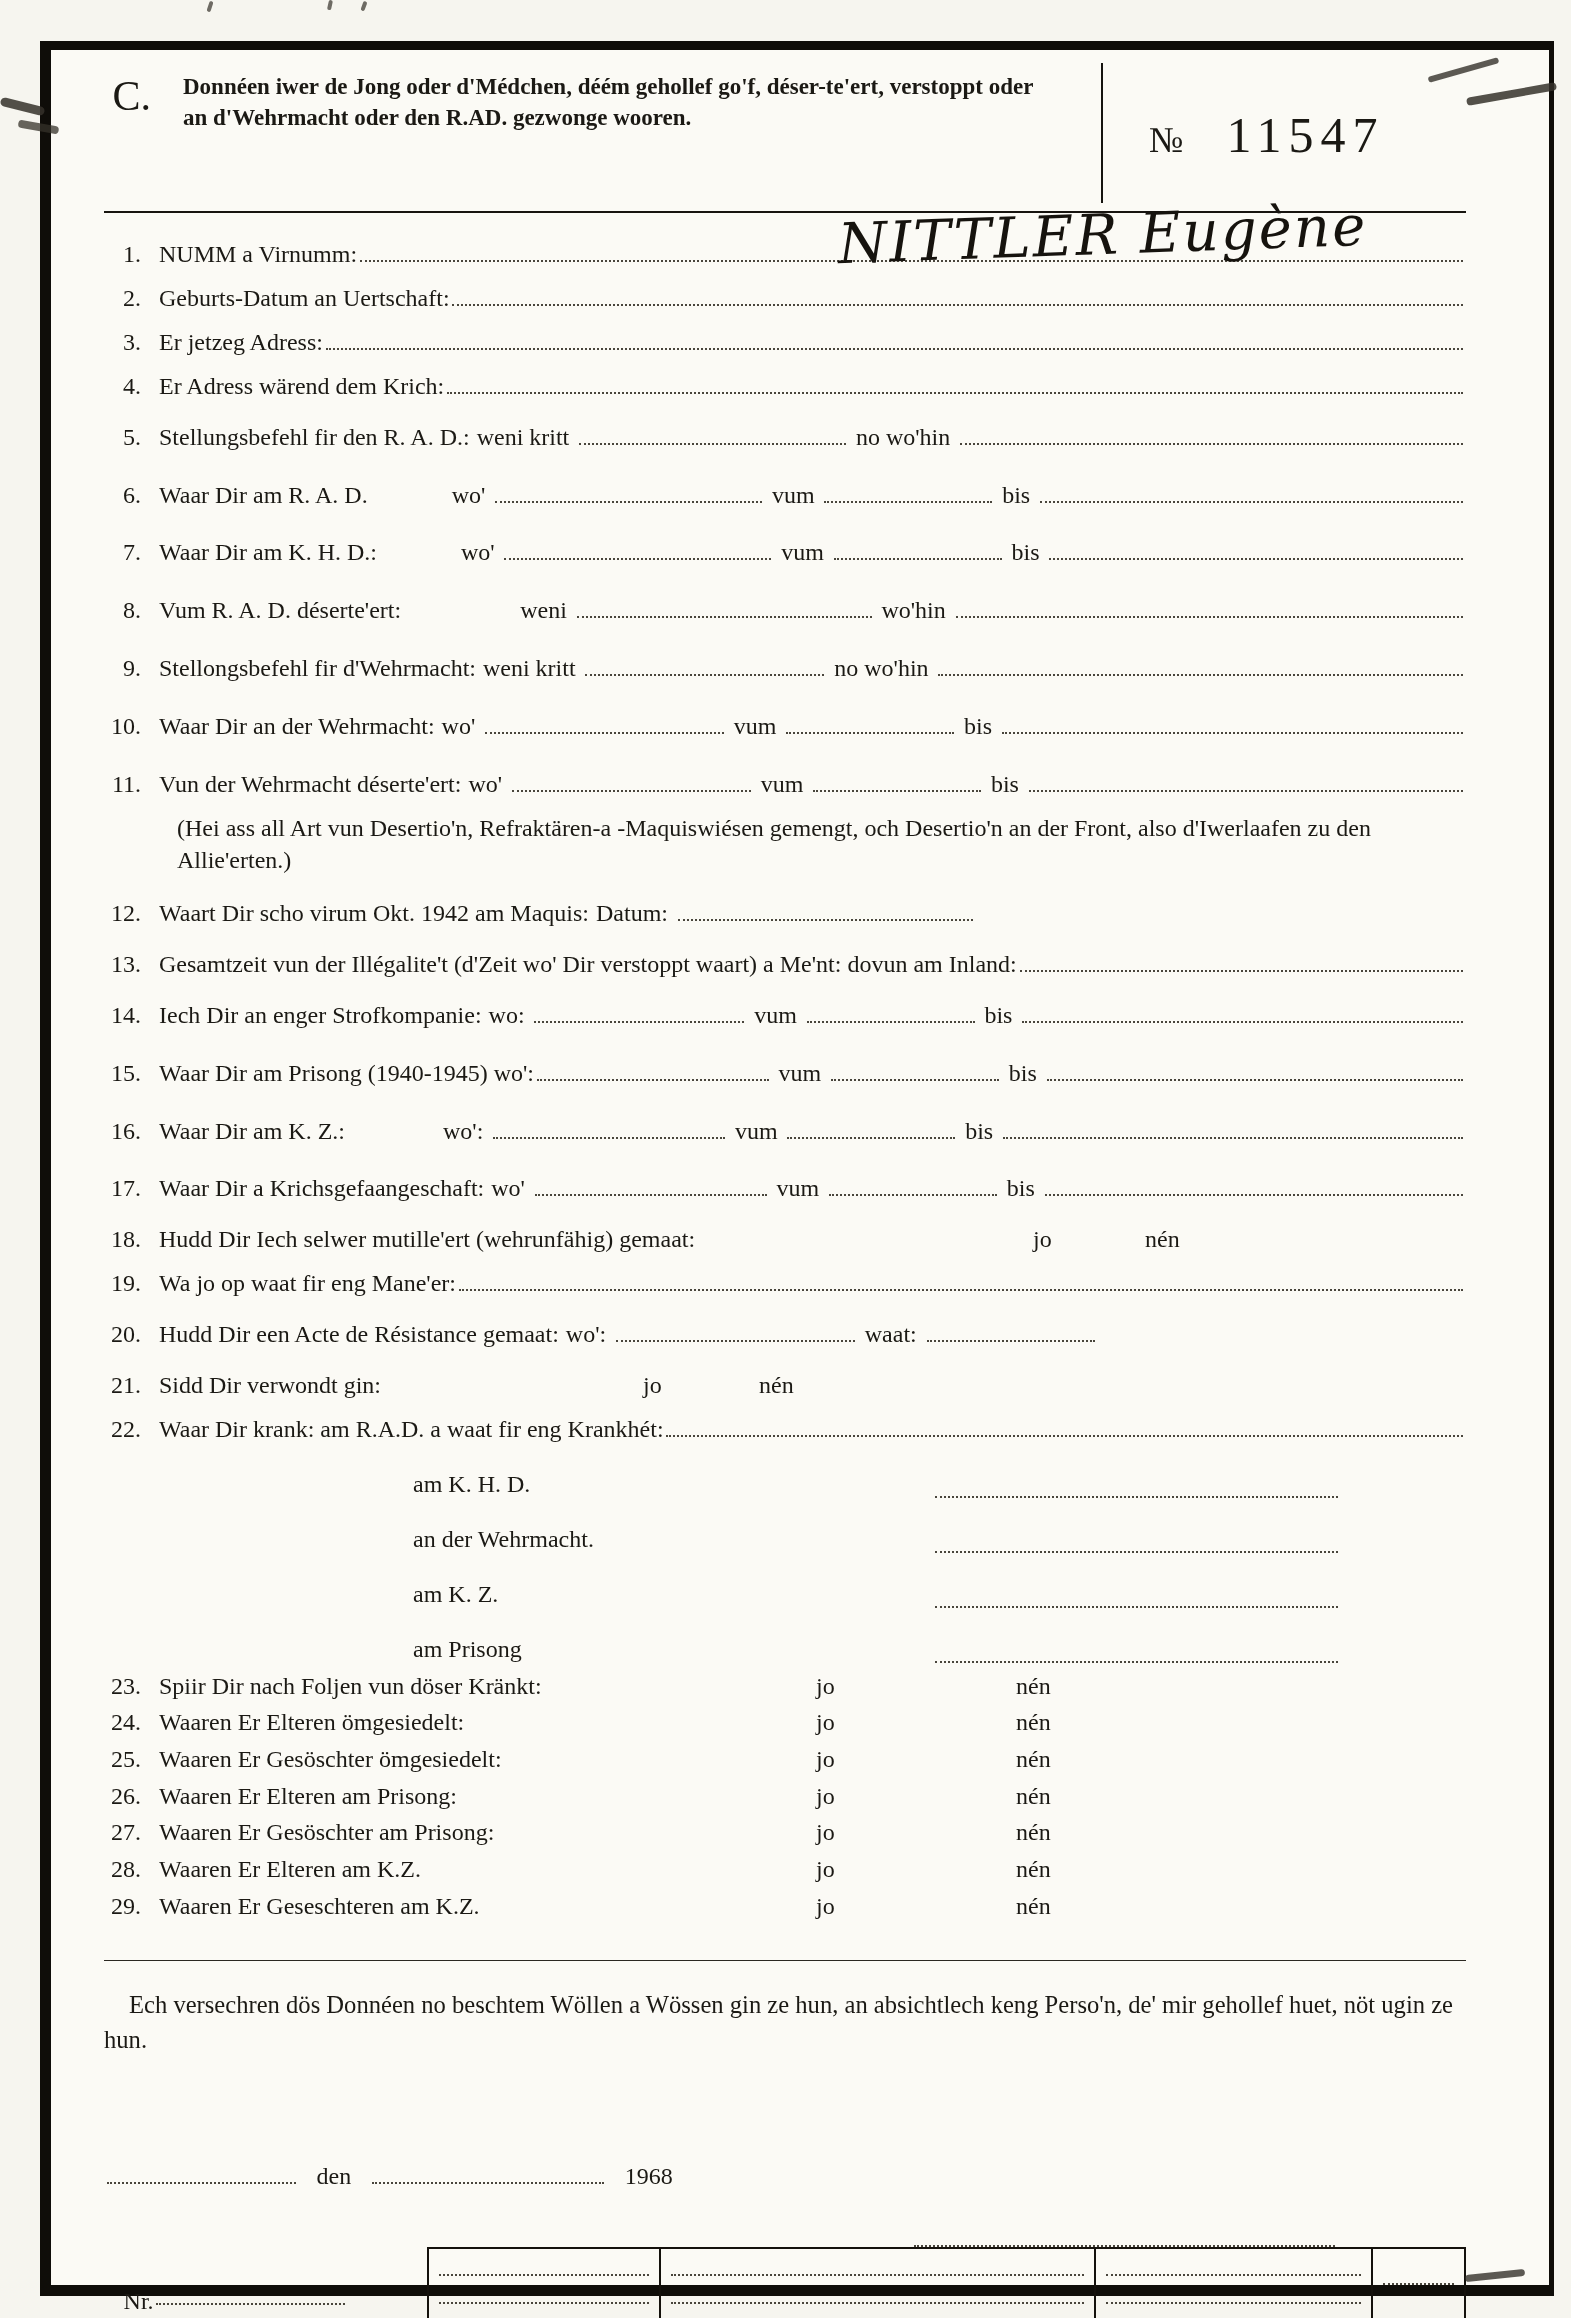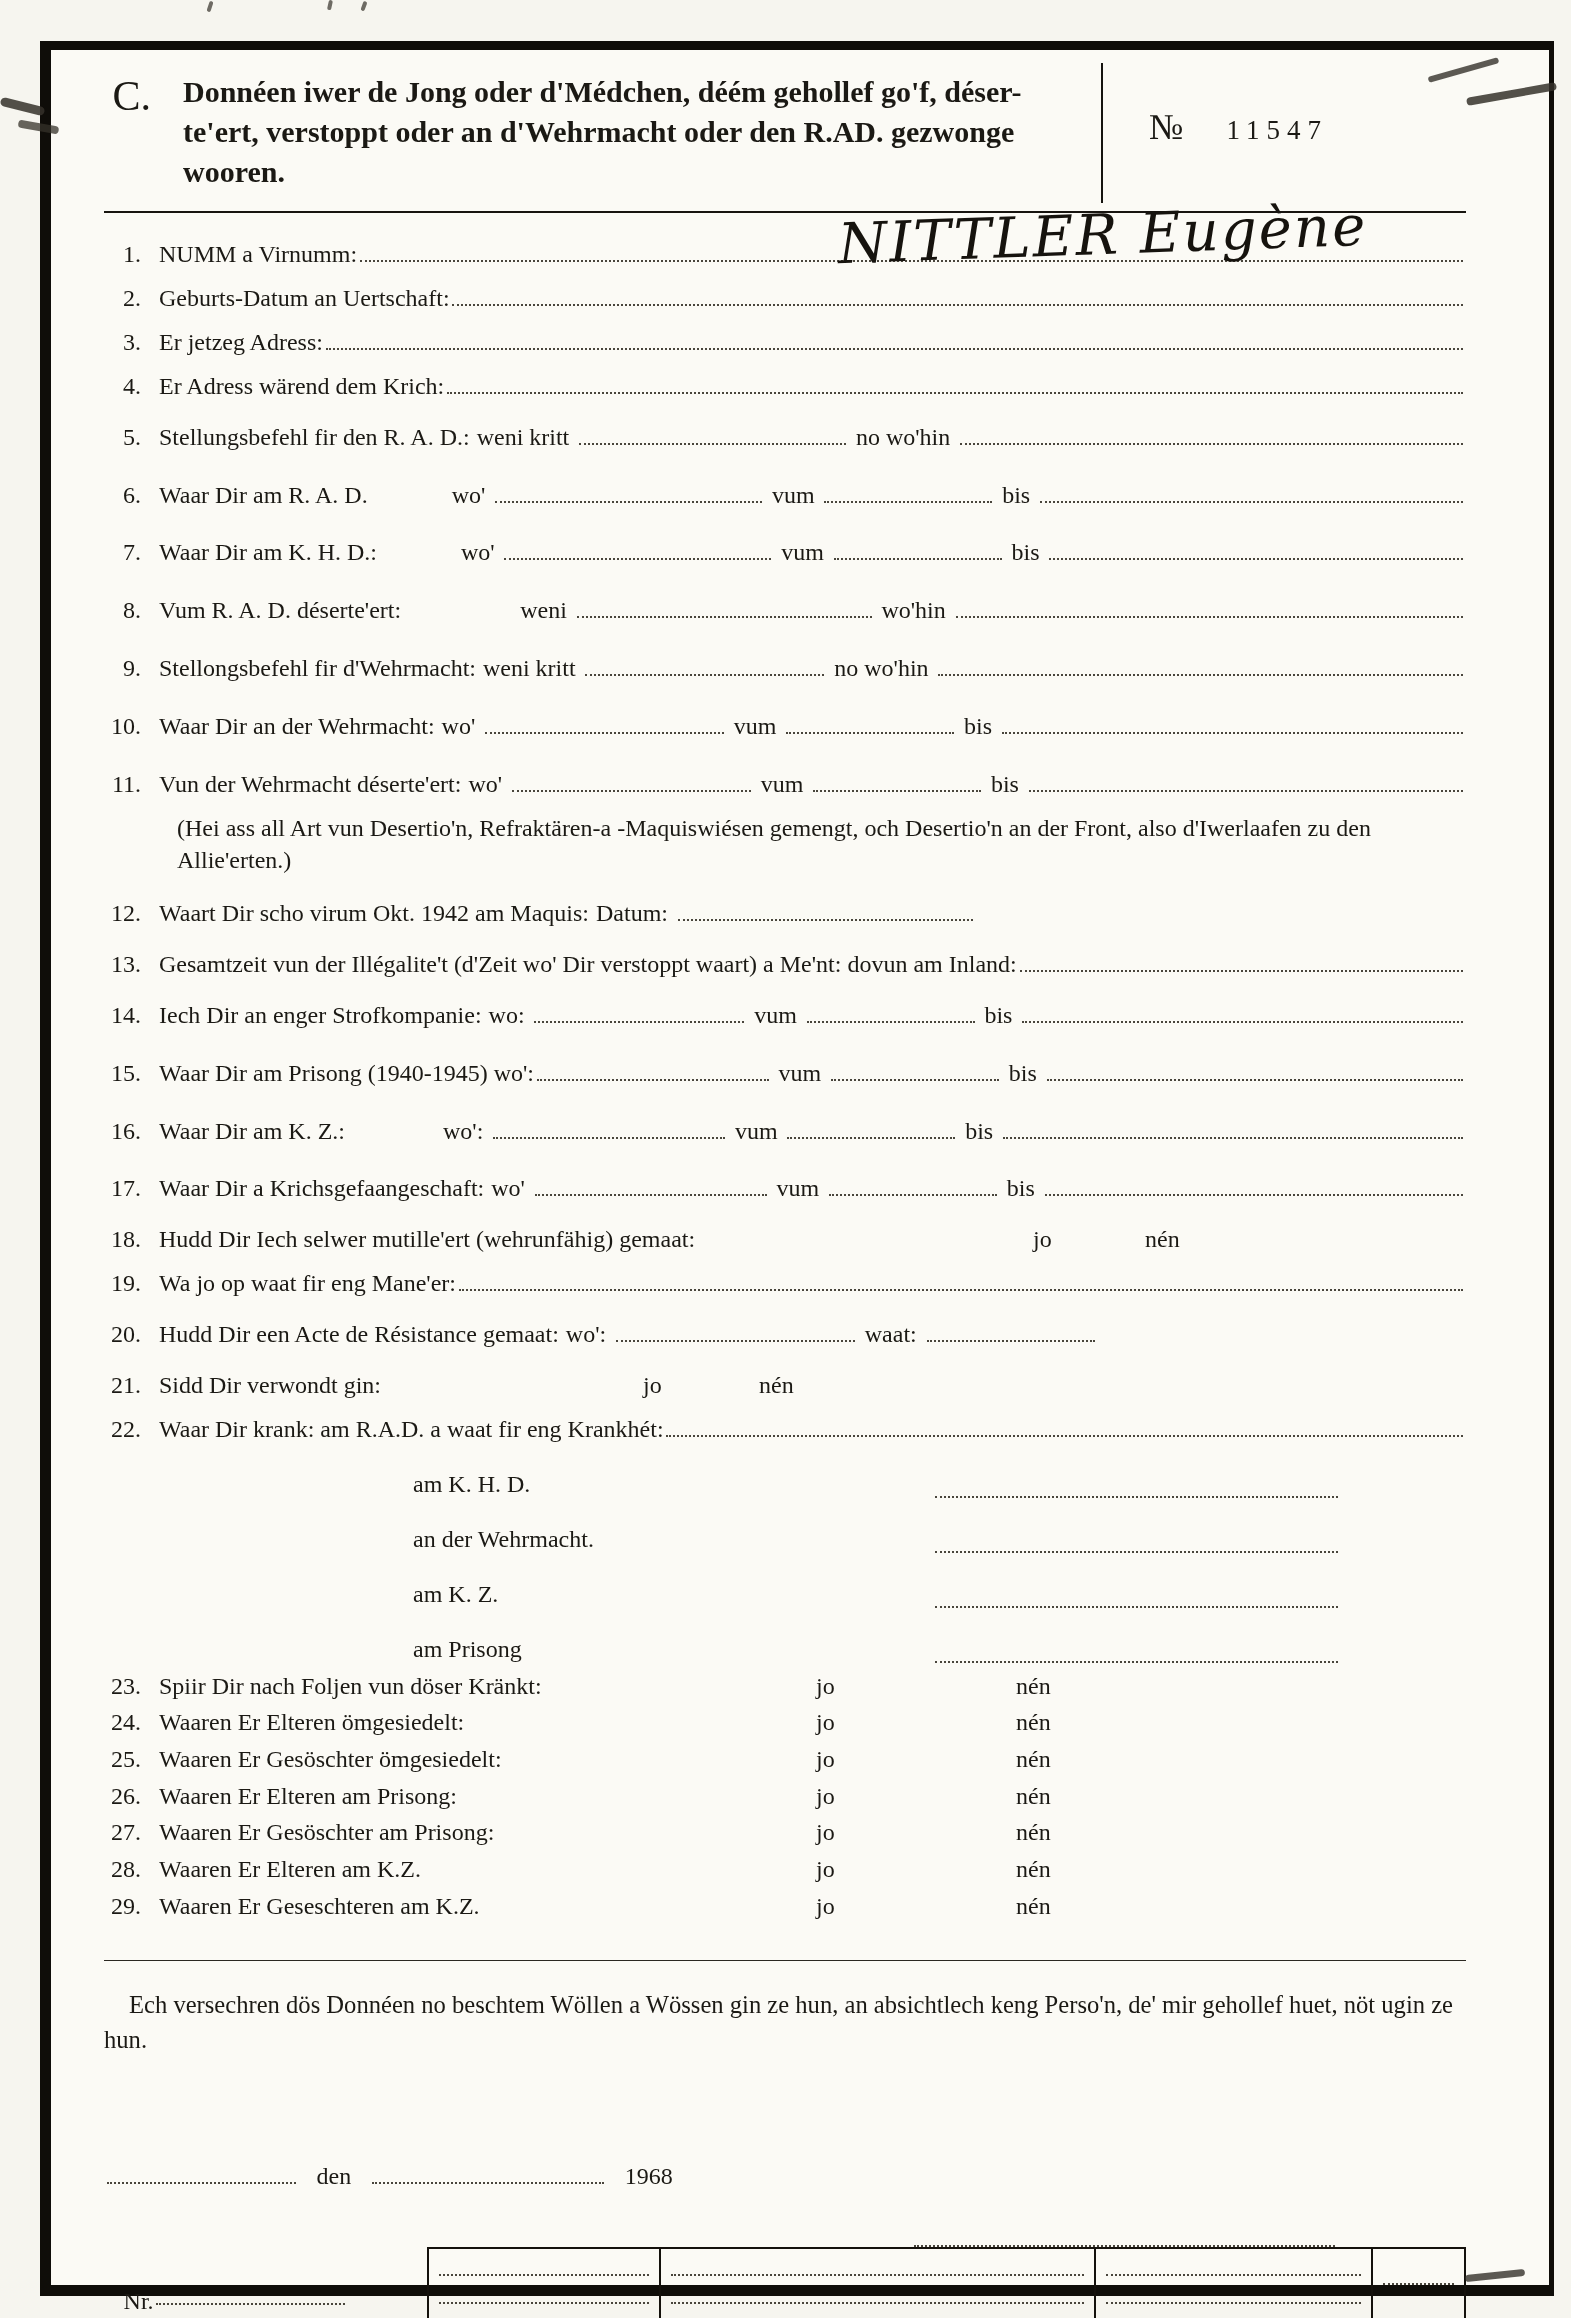--- a/index.html
+++ b/index.html
@@ -11,24 +11,24 @@
   .frame{
     position:absolute;left:40px;top:41px;width:1514px;height:2255px;
     background:#fbfaf5;border-style:solid;border-color:#0f0d09;
     border-width:9.8px 5.6px 11.2px 11.2px;
     padding:12.6px 83px 0 53px;
     display:flex;flex-direction:column;
   }
   
   .hdr{display:flex;align-items:flex-start}
   .hletter{flex:0 0 79px;font-size:42px;padding:9.8px 0 0 8.4px}
-  .htext{flex:0 0 877px;font-size:30px;font-weight:bold;line-height:1.32;padding-top:9.8px}
+  .htext{flex:0 0 877px;font-size:23px;font-weight:bold;line-height:1.32;padding-top:9.8px}
   .hdivider{width:2.1px;background:#15130f;align-self:stretch;min-height:140px;margin-left:41px}
   .hno{display:flex;align-items:baseline;gap:43px;margin:43px 0 0 46px;font-size:36px;white-space:nowrap}
-  .hno .noval{font-size:27px;letter-spacing:7px}
+  .hno .noval{font-size:50px;letter-spacing:7px}
   .hrule{border:none;border-top:2.1px solid #17140f;margin-top:8.4px}
   
   .form-body{margin-top:11.2px}
   .row{display:flex;align-items:baseline;margin-top:17px;font-size:24px;line-height:1.12;white-space:nowrap}
   .num{flex:0 0 55px;text-align:right;padding-right:18px}
   .lbl{flex:none}
   .seg{flex:none;margin:7px 7px}
   .g120{margin-left:84px}
   .g140{margin-left:98px}
   .g170{margin-left:119px}

